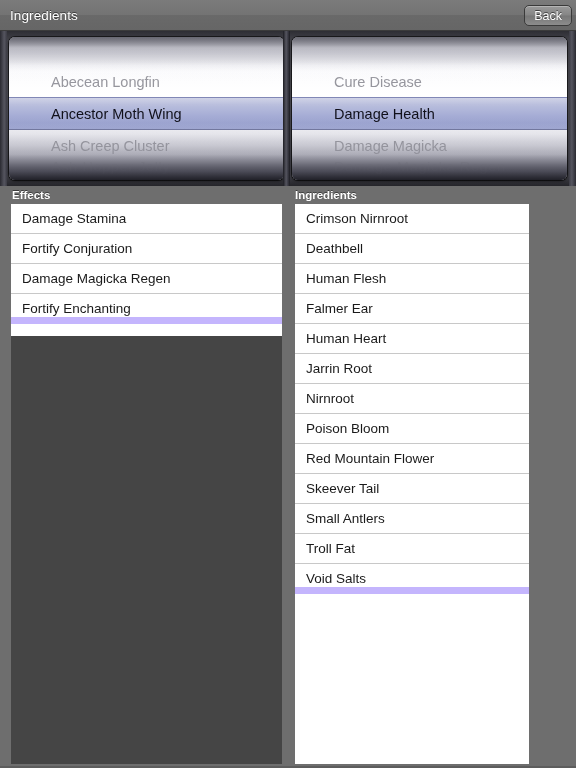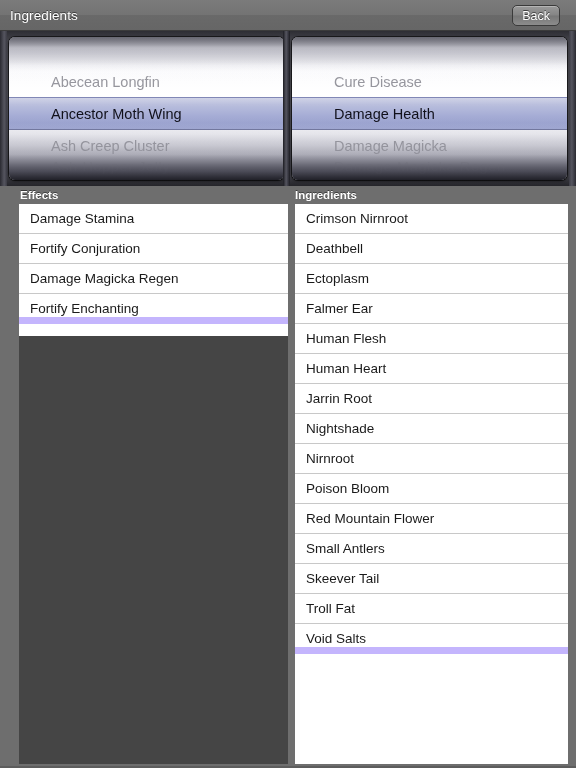--- a/index.html
+++ b/index.html
@@ -30,21 +30,21 @@
     left: 10px; top: 0;
     height: 31px;
     line-height: 31px;
     font-size: 13.5px;
     color: #ffffff;
     text-shadow: 0 -1px 0 rgba(0,0,0,0.5);
     letter-spacing: 0.1px;
   }
   #back-button {
     position: absolute;
-    right: 16px; top: 5px;
+    right: 4px; top: 5px;
     height: 21px;
     padding: 0 9px;
     line-height: 20px;
     font-size: 12.5px;
     color: #ffffff;
     text-shadow: 0 -1px 0 rgba(0,0,0,0.55);
     background: linear-gradient(to bottom, #9a9a9a 0%, #858585 48%, #777777 52%, #8c8c8c 100%);
     border: 1px solid #3a3a3a;
     border-radius: 5px;
     box-sizing: border-box;
@@ -172,21 +172,21 @@
     position: absolute;
     left: 0; top: 186px;
     width: 576px; height: 582px;
     background: #6e6e6e;
   }
   .column {
     position: absolute;
     top: 0;
     height: 582px;
   }
-  #col-left  { left: 8px;   width: 288px; padding-left: 28px; }
+  #col-left  { left: 0px;   width: 288px; padding-left: 28px; }
   #col-right { left: 288px; width: 288px; }
 
   .section-header {
     position: absolute;
     left: 0; top: 0;
     height: 18px;
     line-height: 18px;
     font-size: 11.5px;
     font-weight: bold;
     color: #ffffff;
@@ -195,21 +195,21 @@
   }
   #col-right .section-header { padding-left: 7px; }
 
   .list {
     position: absolute;
     top: 18px;
     background: #ffffff;
     overflow: hidden;
   }
   #list-left  { left: 11px; width: 271px; }
-  #list-right { left: 7px;  width: 273px; }
+  #list-right { left: 7px;  width: 234px; }
 
   .list-item {
     height: 30px;
     line-height: 30px;
     font-size: 13.5px;
     color: #1a1a1a;
     padding-left: 11px;
     border-bottom: 1px solid #c8c8c8;
     box-sizing: border-box;
     white-space: nowrap;
@@ -301,30 +301,28 @@
         <div class="list-item">Fortify Enchanting</div>
       </div>
   </div>
 
   <div class="column" id="col-right">
     <div id="right-col-bg"></div>
     <div class="section-header">Ingredients</div>
     <div class="list" id="list-right" style="height: 560px;">
         <div class="list-item">Crimson Nirnroot</div>
         <div class="list-item">Deathbell</div>
-        <div class="list-item">Ectoplasm</div>
+        <div class="list-item">Human Flesh</div>
         <div class="list-item">Falmer Ear</div>
-        <div class="list-item">Human Flesh</div>
         <div class="list-item">Human Heart</div>
         <div class="list-item">Jarrin Root</div>
-        <div class="list-item">Nightshade</div>
         <div class="list-item">Nirnroot</div>
         <div class="list-item">Poison Bloom</div>
         <div class="list-item">Red Mountain Flower</div>
+        <div class="list-item">Skeever Tail</div>
         <div class="list-item">Small Antlers</div>
-        <div class="list-item">Skeever Tail</div>
         <div class="list-item">Troll Fat</div>
         <div class="list-item">Void Salts</div>
       </div>
   </div>
 
   <div id="bottom-edge"></div>
 </div>
 
 </body></html>

